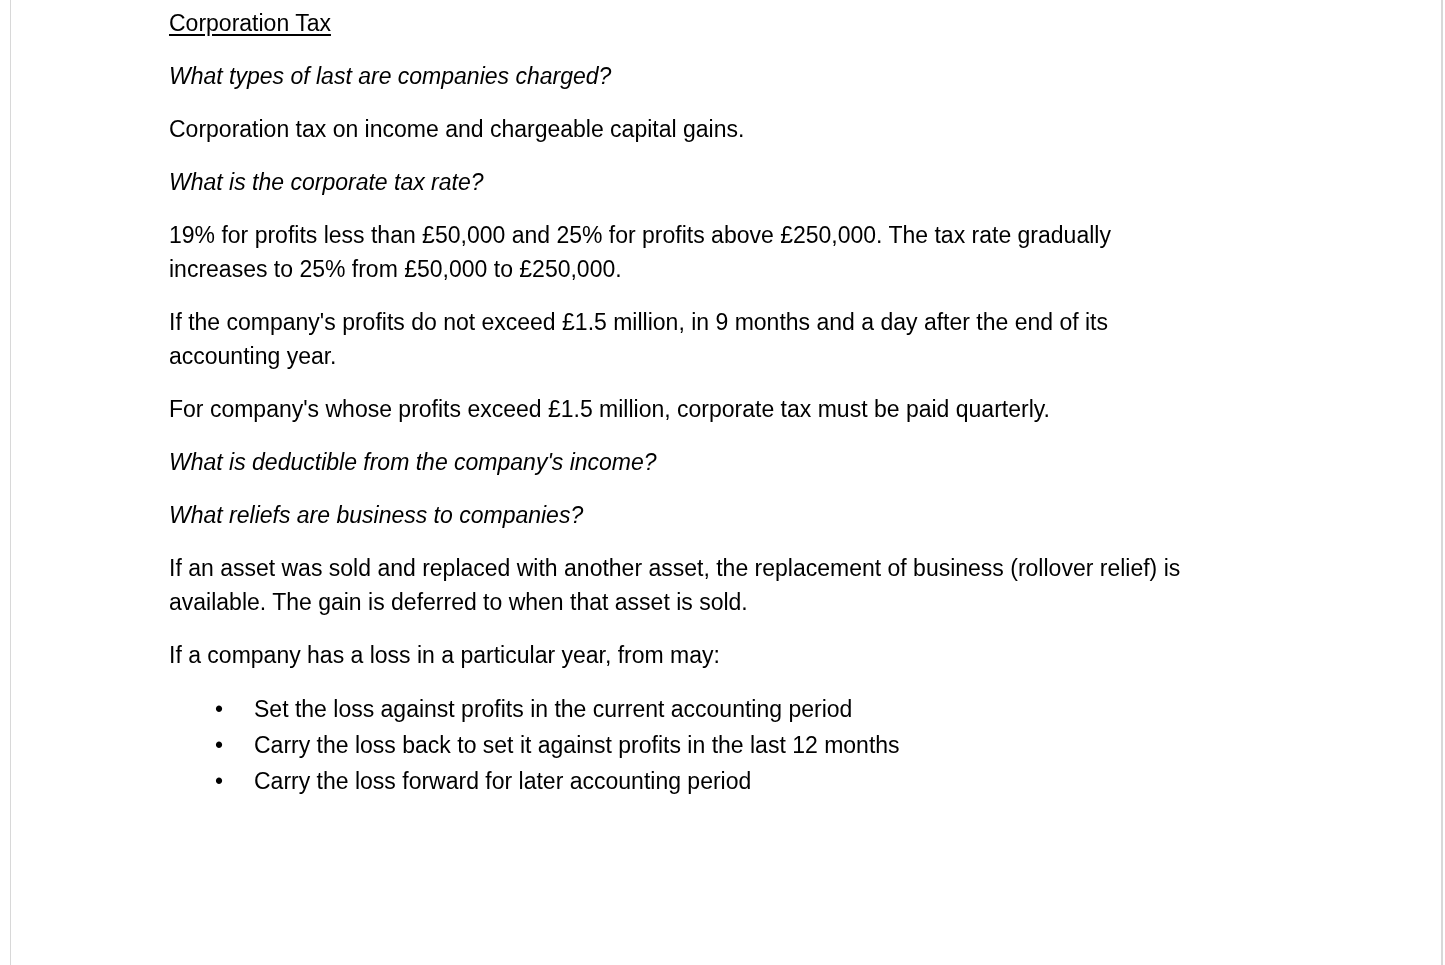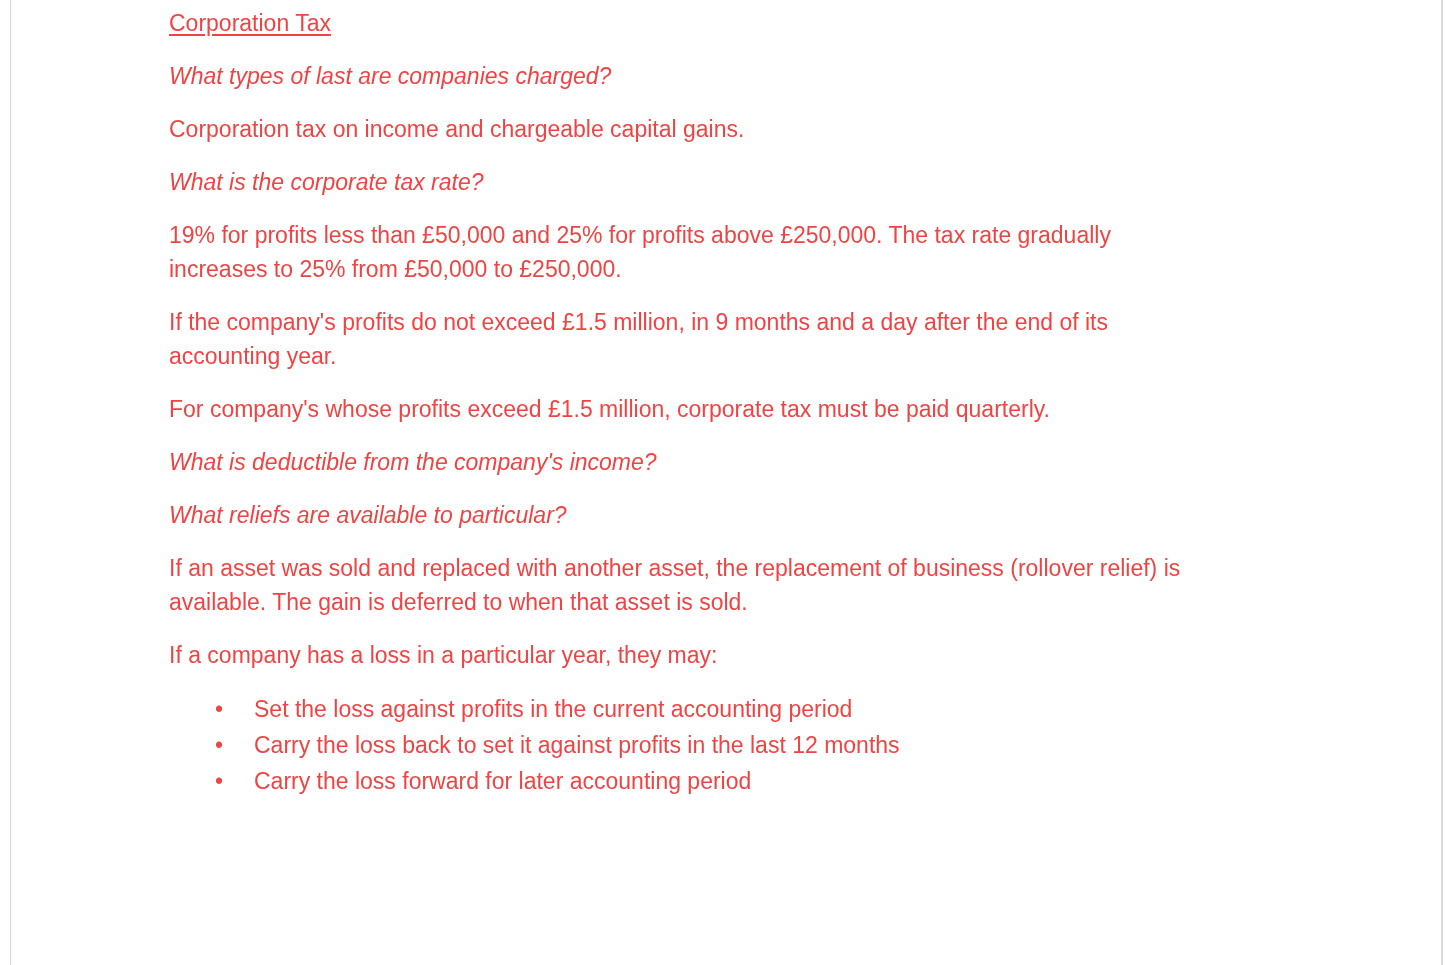--- a/index.html
+++ b/index.html
@@ -27,21 +27,21 @@
   .edge-left  { left: 10px;   width: 1px; }
   .edge-right { left: 1441px; width: 2px; }
   .content {
     position: absolute;
     left: 169px;
     top: 0;
     width: 1245px;
     padding-top: 6px;
     font-size: 23px;
     line-height: 34px;
-    color: #ef4444;
+    color: #000000;
   }
   .content p {
     margin: 0 0 19px 0;
     white-space: pre-line;
   }
   p.heading {
     text-decoration: underline;
     text-underline-offset: 3px;
   }
   p.q { font-style: italic; }
@@ -73,24 +73,24 @@
 
     <p class="q">What types of last are companies charged?</p>
     <p class="a">Corporation tax on income and chargeable capital gains.</p>
     <p class="q">What is the corporate tax rate?</p>
     <p class="a">19% for profits less than £50,000 and 25% for profits above £250,000. The tax rate gradually
 increases to 25% from £50,000 to £250,000.</p>
     <p class="a">If the company's profits do not exceed £1.5 million, in 9 months and a day after the end of its
 accounting year.</p>
     <p class="a">For company's whose profits exceed £1.5 million, corporate tax must be paid quarterly.</p>
     <p class="q">What is deductible from the company's income?</p>
-    <p class="q">What reliefs are available to particular?</p>
+    <p class="q">What reliefs are business to companies?</p>
     <p class="a">If an asset was sold and replaced with another asset, the replacement of business (rollover relief) is
 available. The gain is deferred to when that asset is sold.</p>
-    <p class="a">If a company has a loss in a particular year, they may:</p>
+    <p class="a">If a company has a loss in a particular year, from may:</p>
 
     <ul class="bullets">
       <li><span>Set the loss against profits in the current accounting period</span></li>
       <li><span>Carry the loss back to set it against profits in the last 12 months</span></li>
       <li><span>Carry the loss forward for later accounting period</span></li>
     </ul>
   </div>
 </div>
 
 </body></html>

